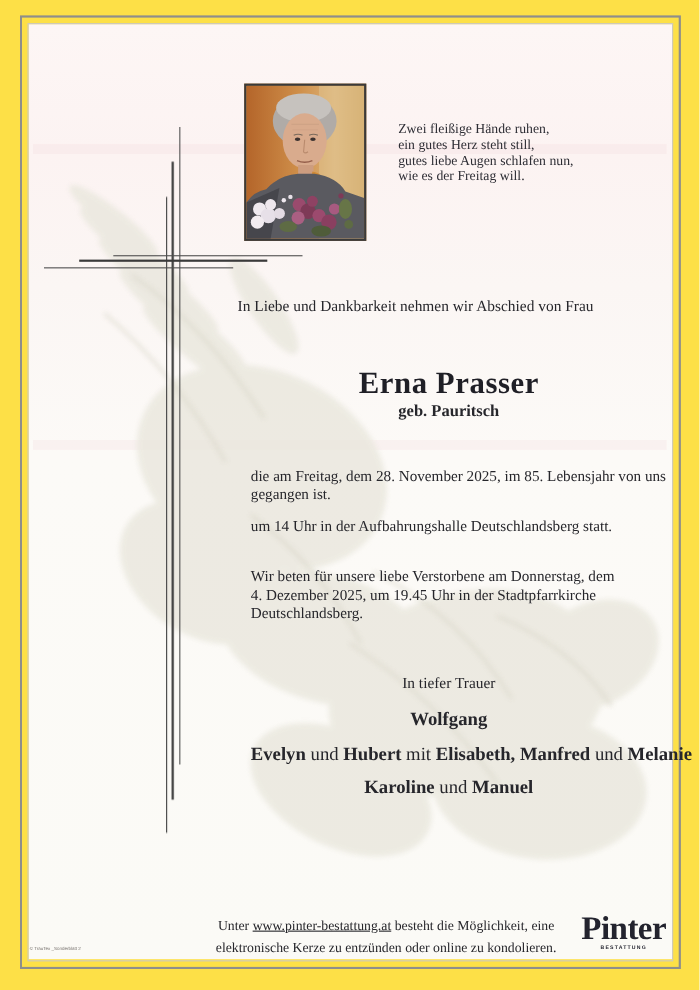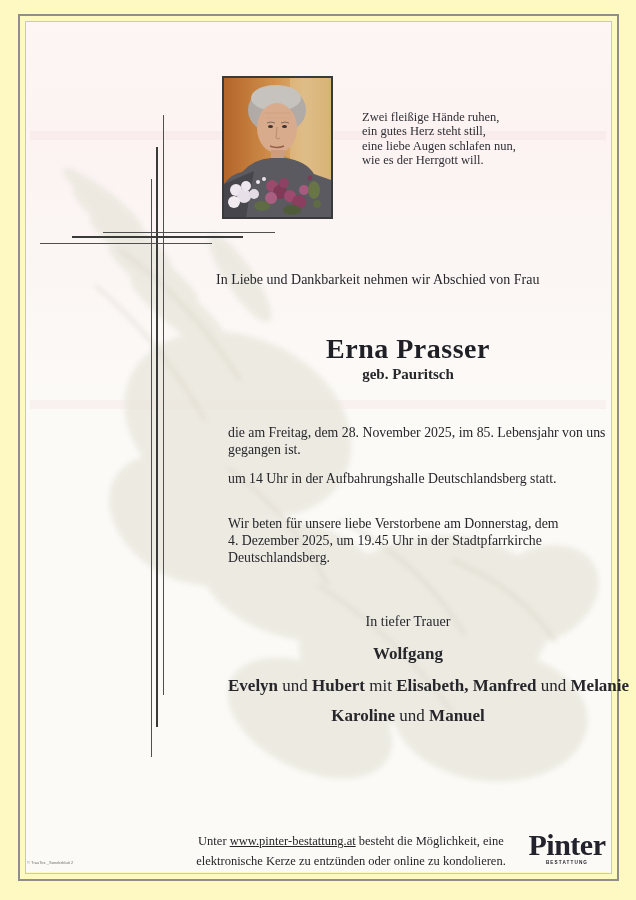--- a/index.html
+++ b/index.html
@@ -1,16 +1,16 @@
 <!DOCTYPE html>
 <html><head>
 <meta charset="utf-8">
 <style>
   html,body{margin:0;padding:0;background:#ffffff;}
-  .page{position:relative;width:636px;height:900px;background:#fef9c3;overflow:hidden;
+  .page{position:relative;width:636px;height:900px;background:#fde047;overflow:hidden;
         font-family:"Liberation Serif", serif;color:#26262b;}
   .paper-tint{position:absolute;left:26px;top:22px;right:25px;bottom:28px;
         background:linear-gradient(180deg,#fdf6f5 0%,#fcf3f2 14%,#fbf6f4 28%,#fcfaf7 46%,#fbfaf6 100%);}
   .streak{position:absolute;left:30px;right:30px;height:9px;background:rgba(238,198,203,0.16);}
   .s1{top:131px;} .s2{top:400px;}
   .hands{position:absolute;left:0;top:0;width:636px;height:900px;}
   
   .xline{position:absolute;background:#4f4f4f;}
   .xline.thick{background:#3a3a3a;}
   
@@ -145,22 +145,22 @@
           <circle cx="40" cy="101" r="2" fill="#e9e2e9"></circle>
         <circle cx="86" cy="100" r="2.4" fill="#7e3a57"></circle>
           <circle cx="93" cy="126" r="4" fill="#5e6b44"></circle>
       </g>
     </svg>
   </div>
 
   <div class="poem">
     <div class="line">Zwei fleißige Hände ruhen,</div>
     <div class="line">ein gutes Herz steht still,</div>
-    <div class="line">eine liebe Augen schlafen nun,</div>
-    <div class="line">wie es der Herrgott will.</div>
+    <div class="line">gutes liebe Augen schlafen nun,</div>
+    <div class="line">wie es der Freitag will.</div>
   </div>
 
   <div class="intro line">In Liebe und Dankbarkeit nehmen wir Abschied von Frau</div>
 
   <div class="center-col name line">Erna Prasser</div>
   <div class="center-col maiden line">geb. Pauritsch</div>
 
   <div class="para p1">
     <div class="line">die am Freitag, dem 28. November 2025, im 85. Lebensjahr von uns</div>
     <div class="line">gegangen ist.</div>

